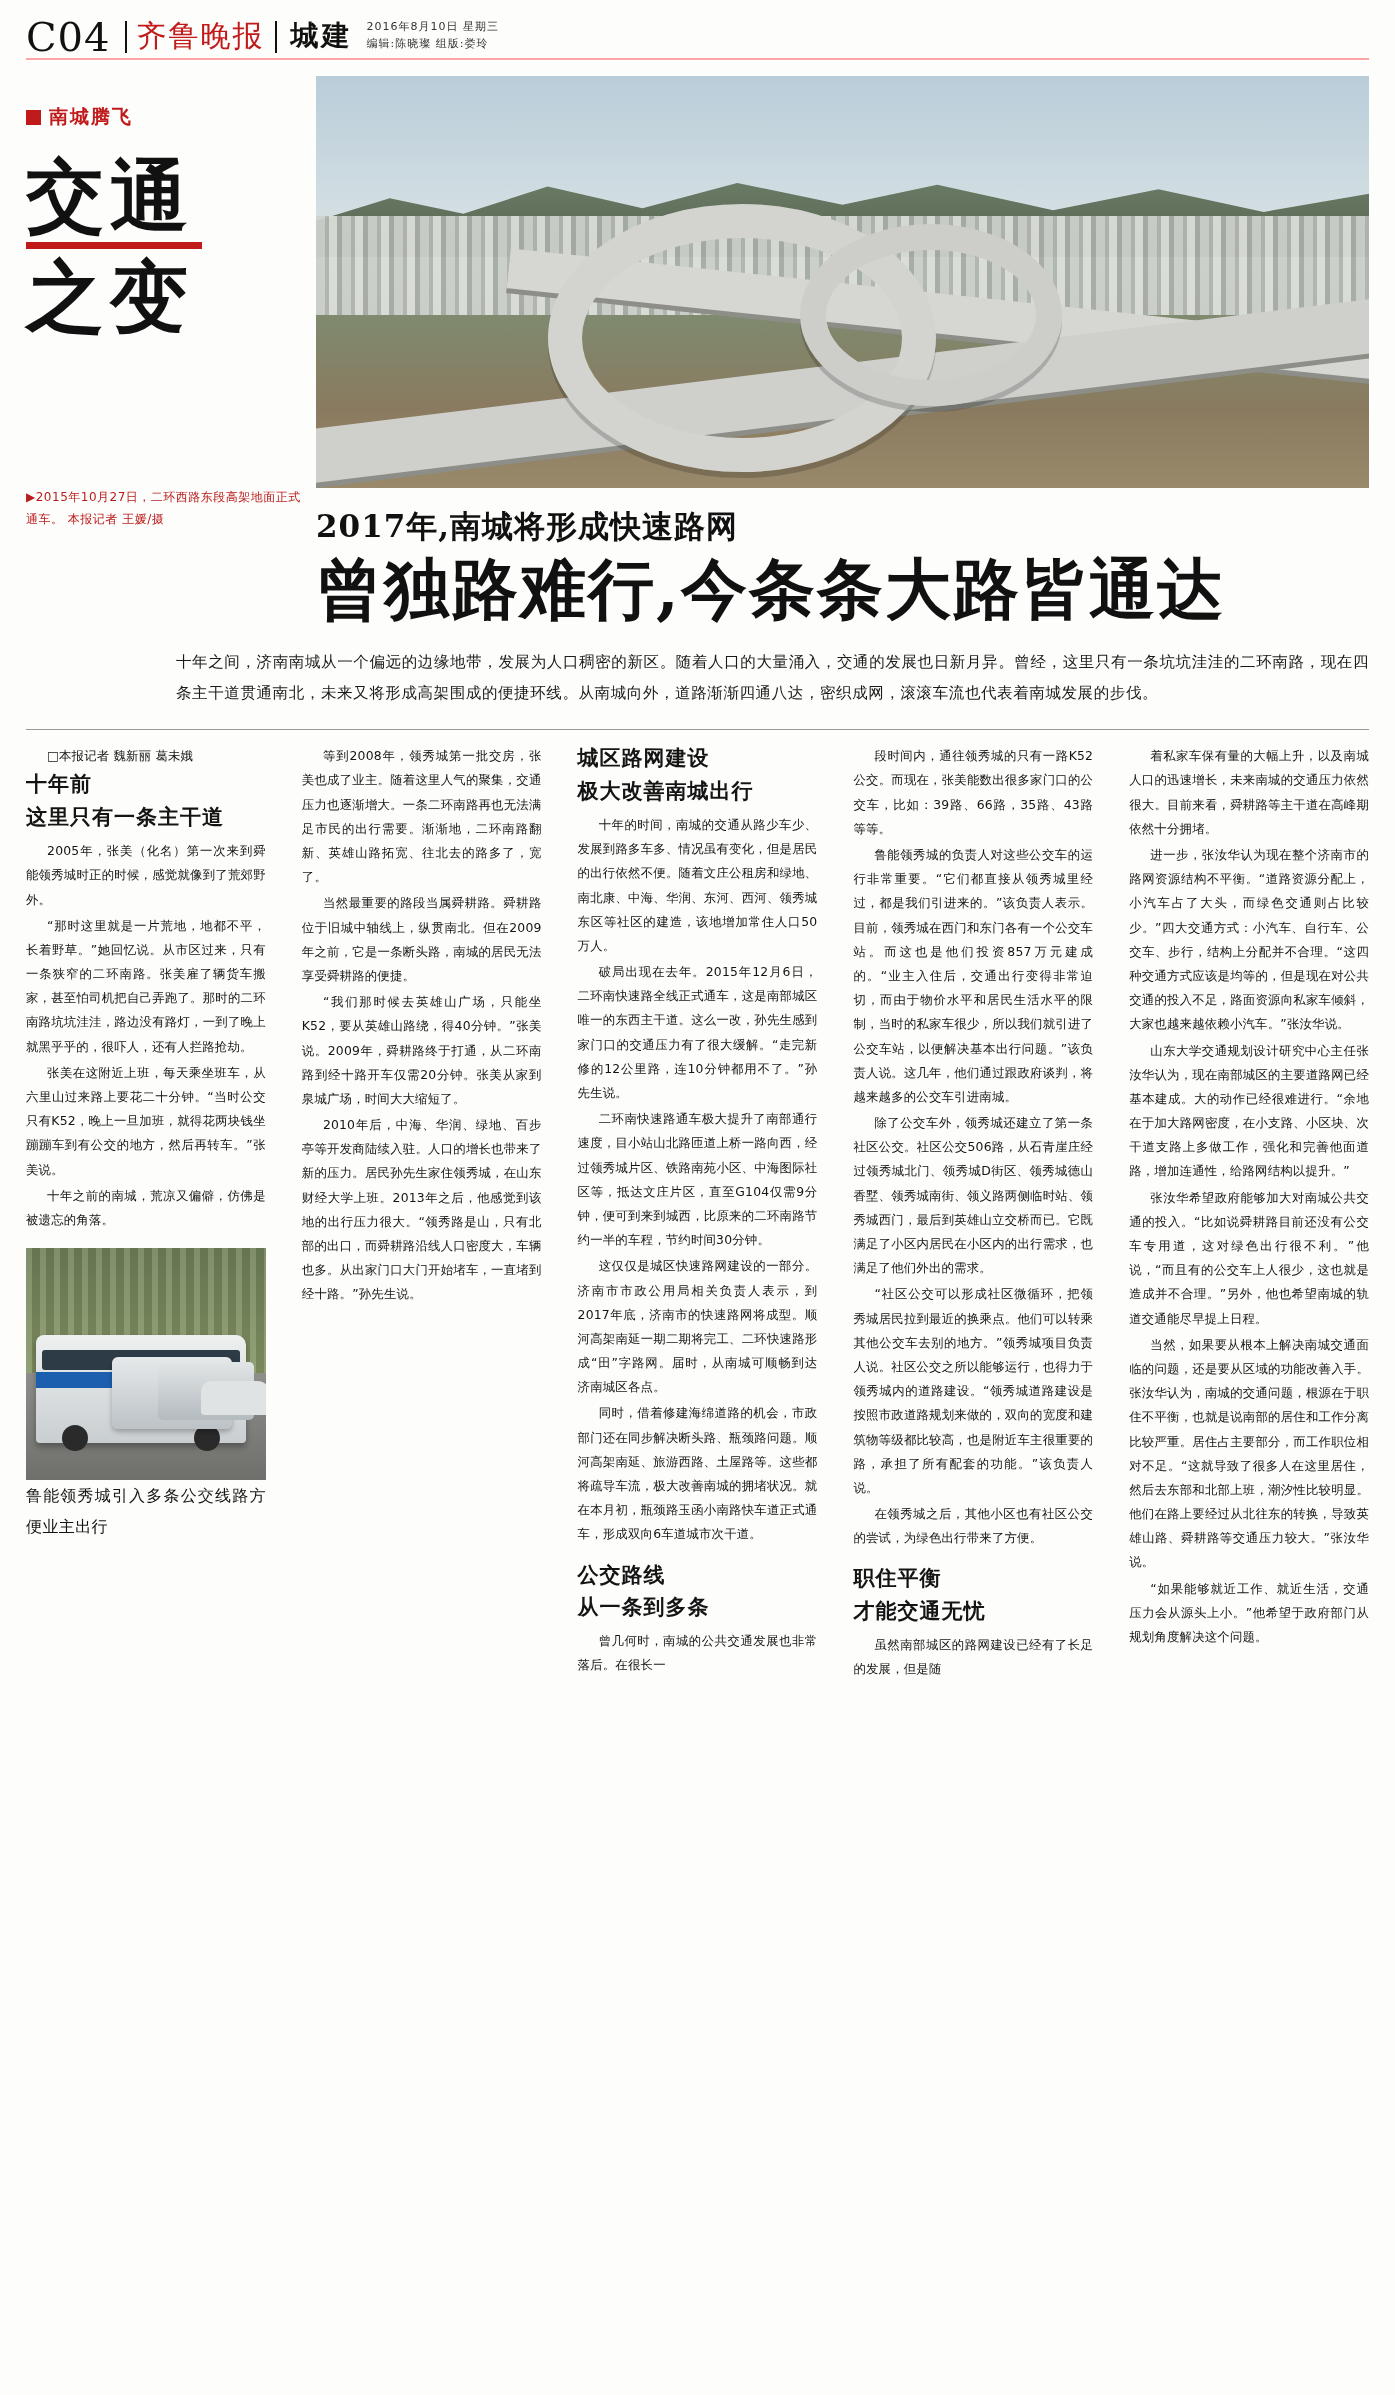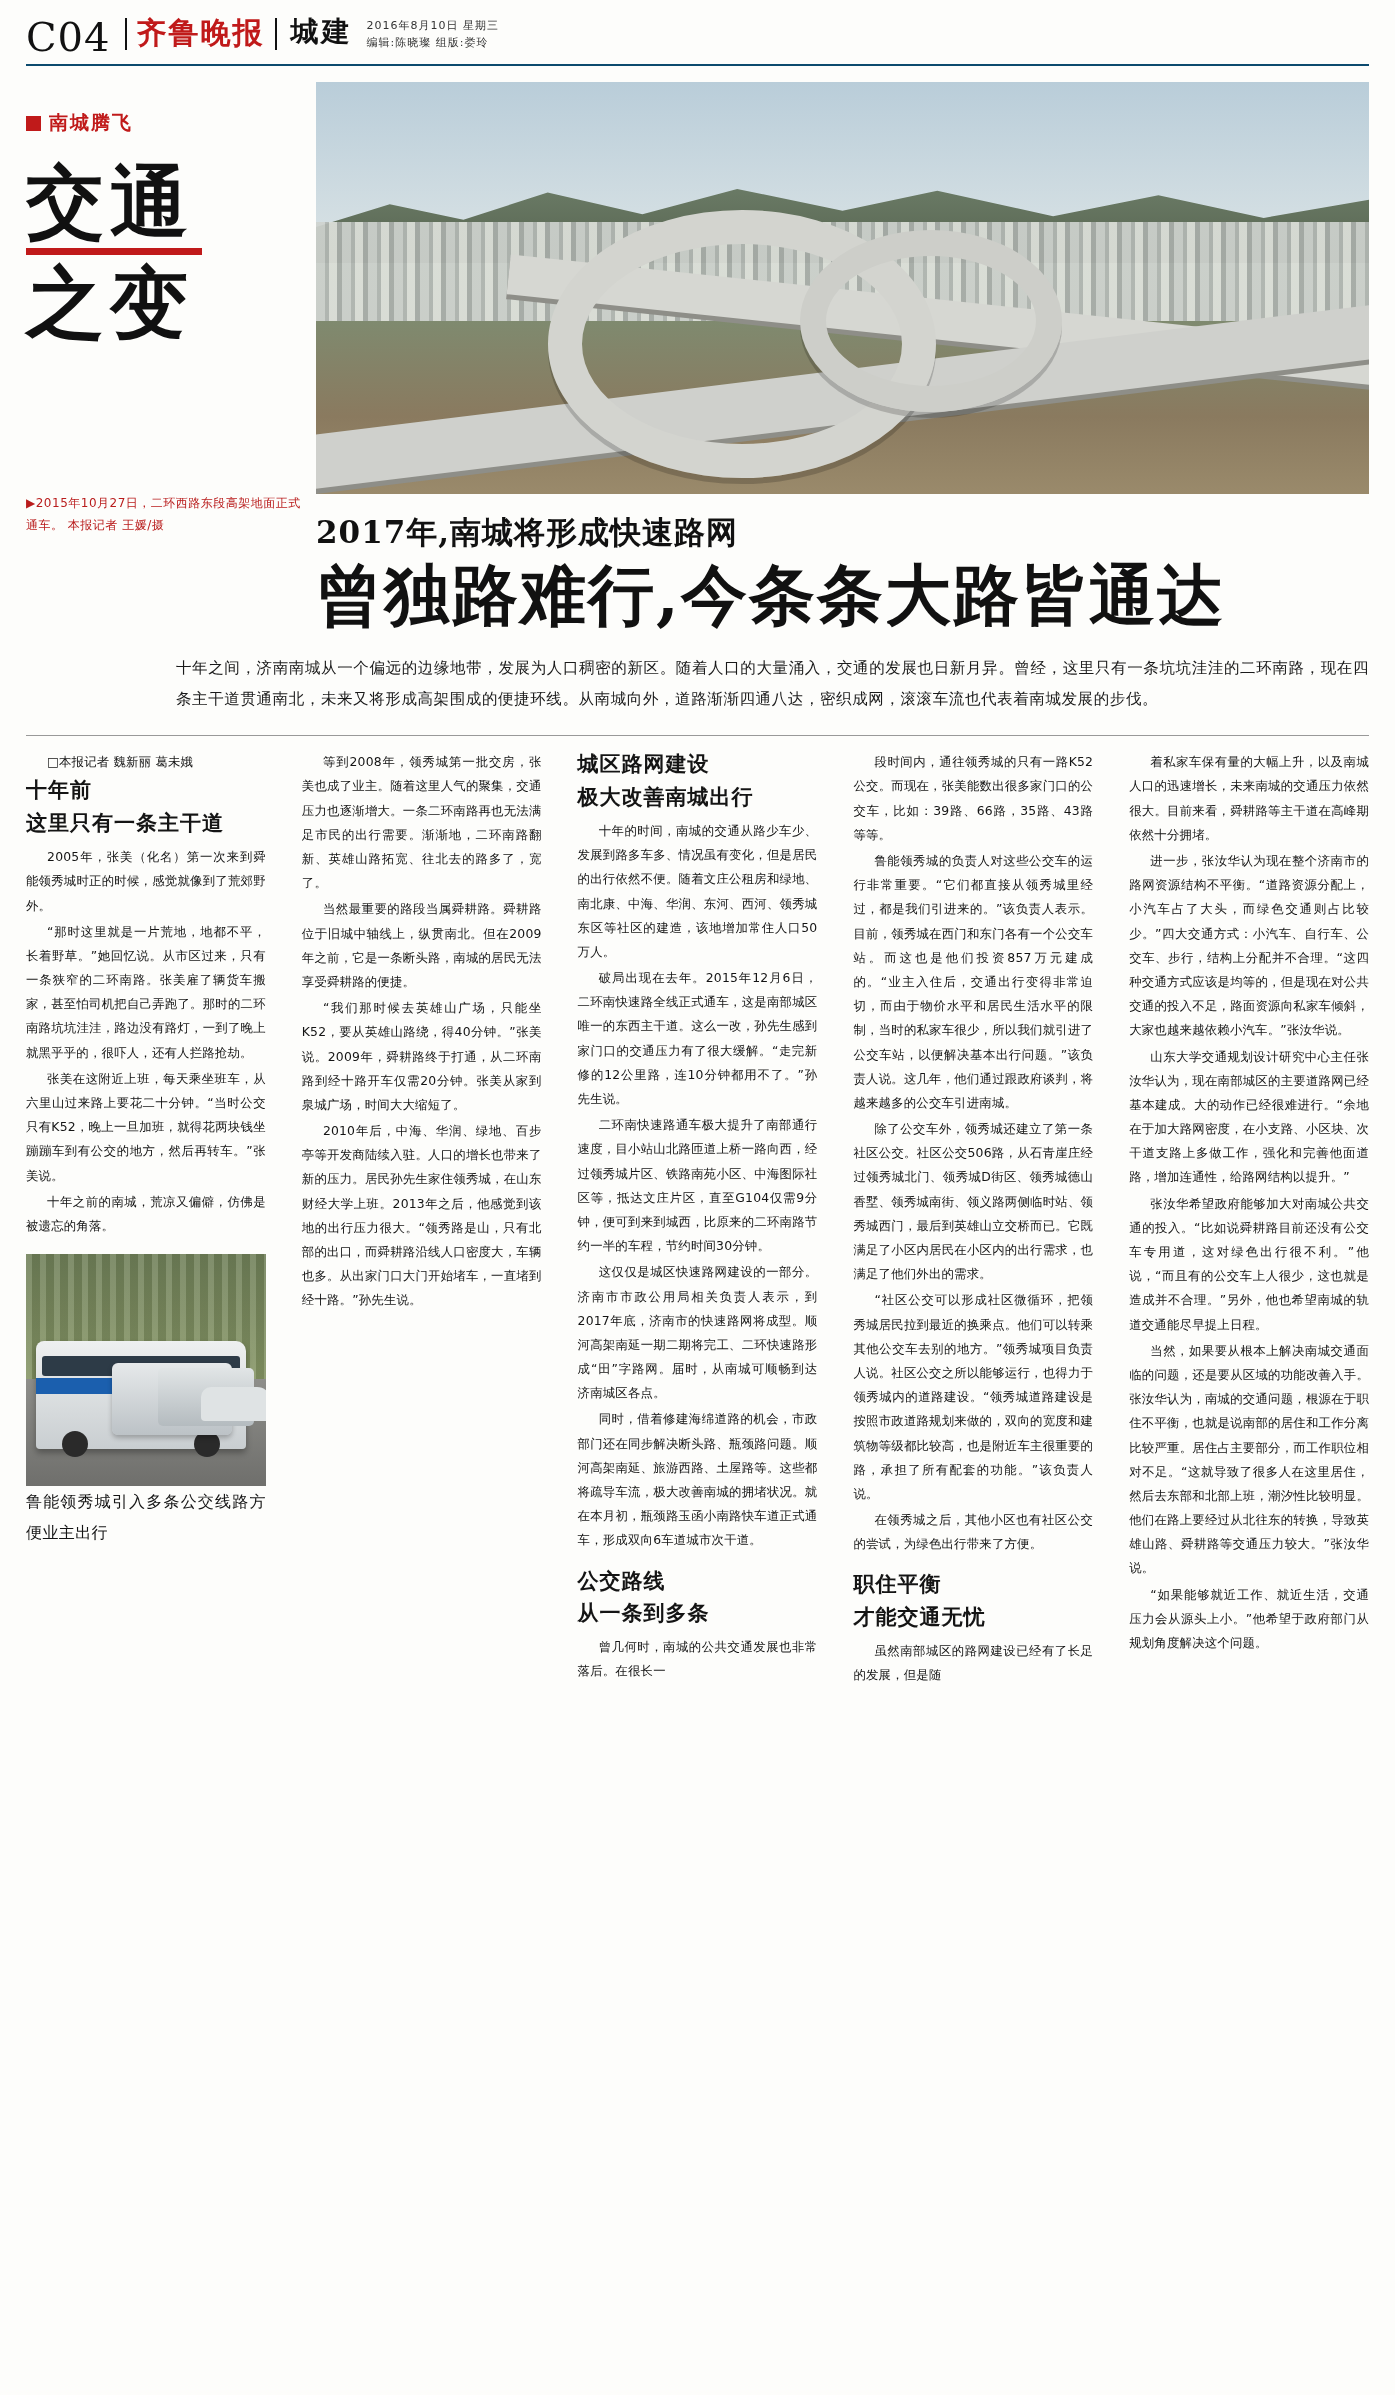--- a/index.html
+++ b/index.html
@@ -7,25 +7,25 @@
     width:1395px;height:2395px;
     background:#fdfdfb;
     font-family:"DejaVu Sans","Liberation Sans",sans-serif;
     color:#111;
     position:relative;
     overflow:hidden;
   }
   .page{position:relative;width:1395px;height:2395px;box-sizing:border-box;padding:18px 26px 10px 26px;}
 
   
-  .masthead{display:flex;align-items:flex-start;gap:14px;border-bottom:2px solid #0c4a6e;padding-bottom:8px;}
+  .masthead{display:flex;align-items:center;gap:14px;border-bottom:2px solid #fca5a5;padding-bottom:2px;}
   .page-no{font-family:"DejaVu Serif","Liberation Serif",serif;font-size:40px;letter-spacing:1px;line-height:.95;font-weight:400;color:#111;}
   .paper-logo{
     font-family:"DejaVu Serif","Liberation Serif",serif;
-    font-size:30px;font-weight:700;color:#c01a1a;
+    font-size:30px;font-weight:400;color:#c01a1a;
     letter-spacing:2px;line-height:1;padding-bottom:2px;
     border-left:2px solid #111;border-right:2px solid #111;padding-left:10px;padding-right:10px;
   }
   .section-name{font-family:"DejaVu Serif","Liberation Serif",serif;font-size:28px;font-weight:700;letter-spacing:3px;line-height:1;padding-bottom:2px;}
   .mast-meta{font-size:11px;line-height:1.5;color:#333;padding-bottom:3px;}
   .mast-meta .row1{letter-spacing:1px;}
   .mast-meta .row2{letter-spacing:1px;}
 
   
   .hero{display:flex;margin-top:16px;}

